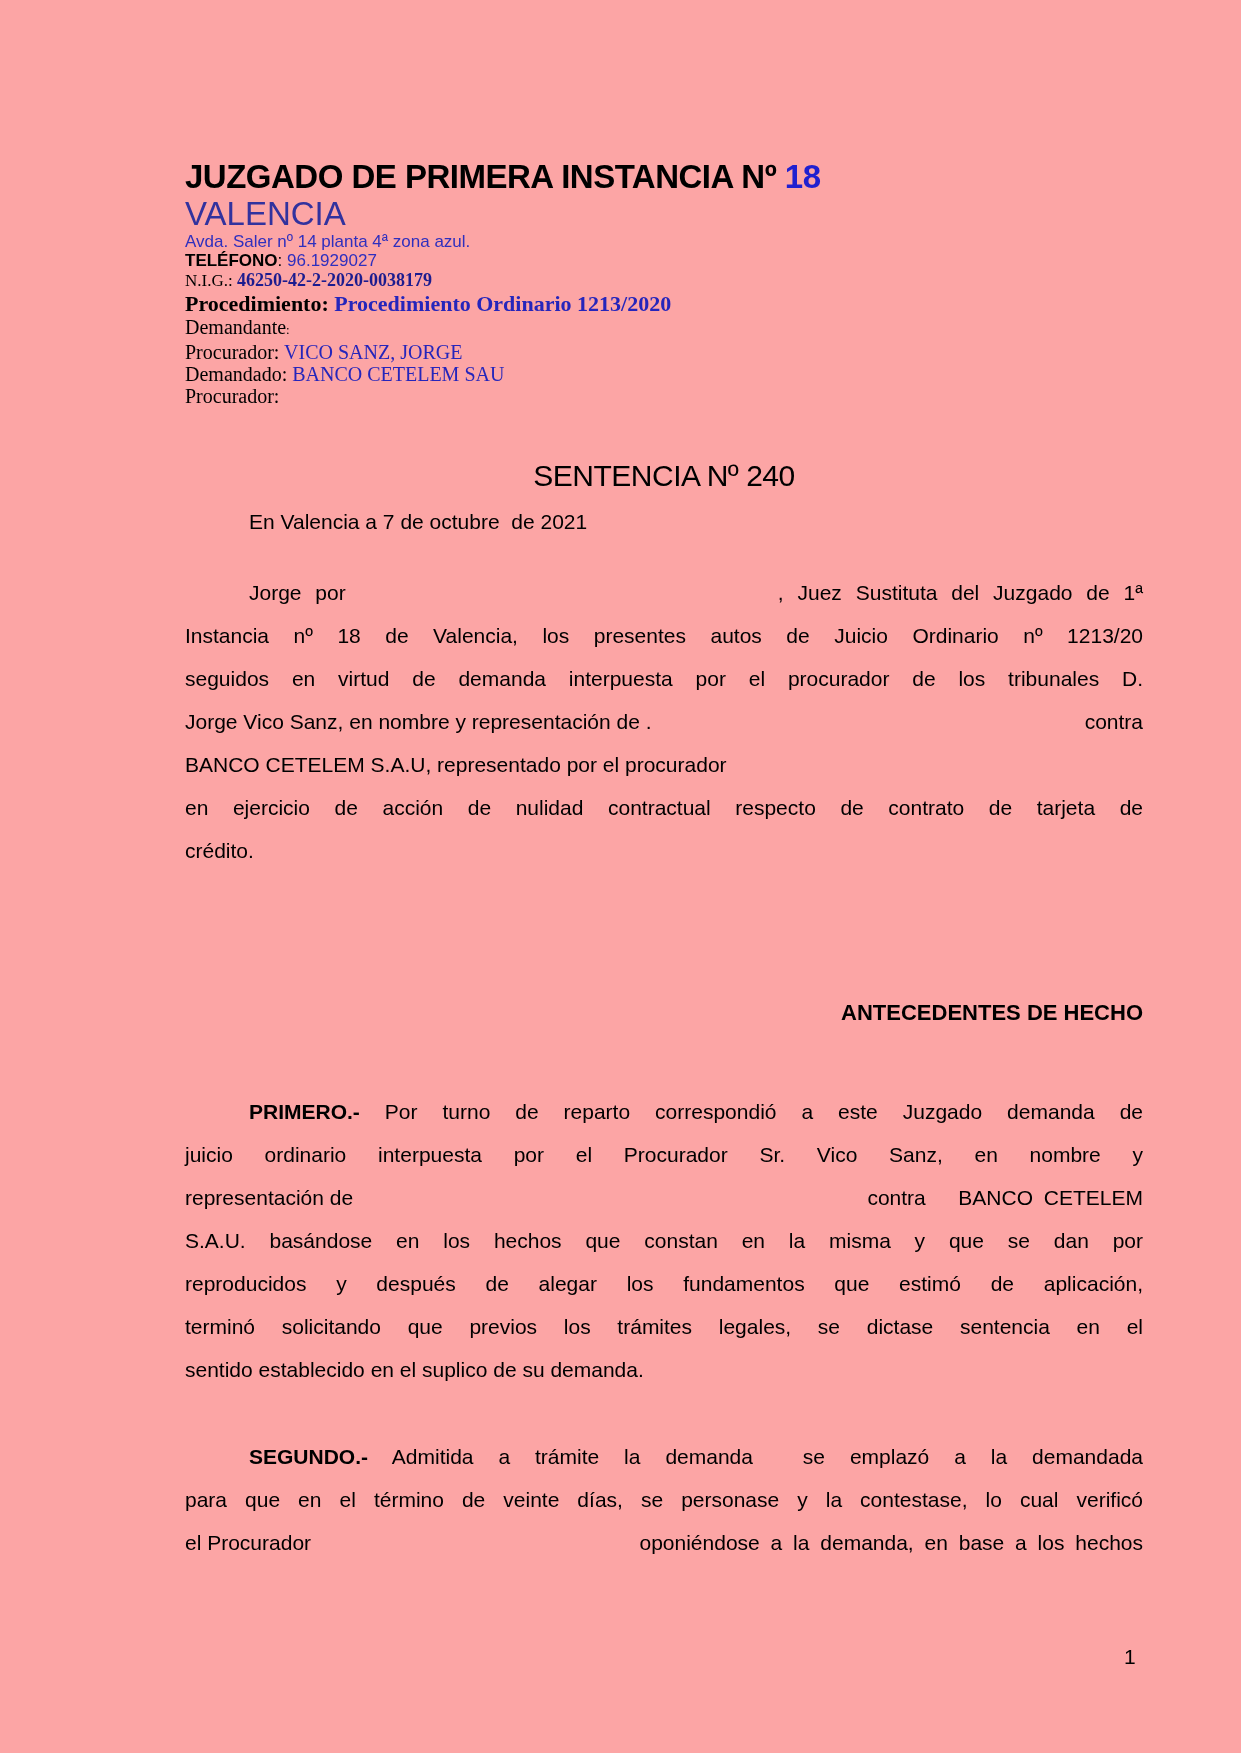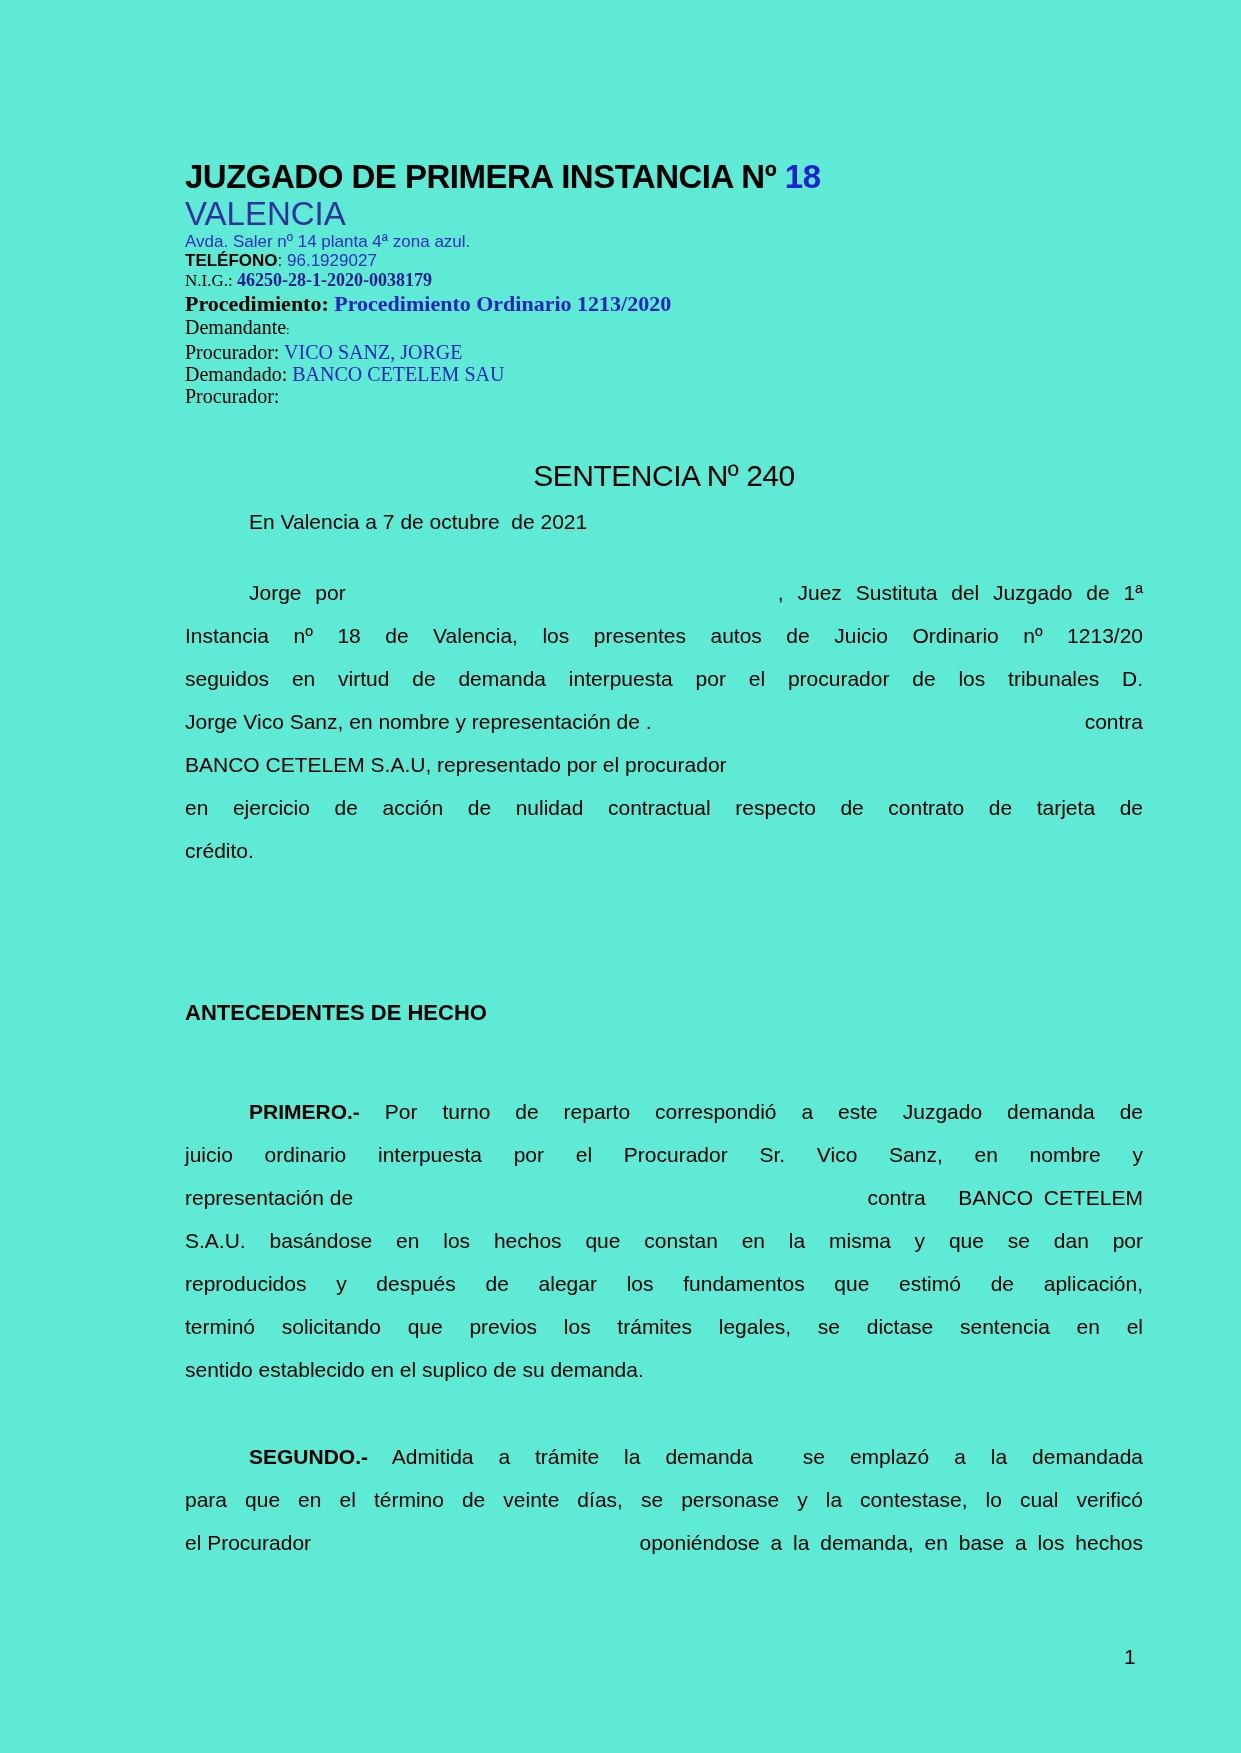--- a/index.html
+++ b/index.html
@@ -1,19 +1,19 @@
 <!DOCTYPE html>
 <html><head>
 <meta charset="utf-8">
 <style>
   html,body{margin:0;padding:0;background:#ffffff;}
   .page{
     position:relative;
     width:1241px;height:1753px;
-    background:#5eead4;
+    background:#fca5a5;
     font-family:"Liberation Sans",sans-serif;
     color:#000;
     overflow:hidden;
   }
   .content{position:absolute;left:185px;top:158px;width:958px;}
 
   
   .court-title{font-size:33px;line-height:37px;font-weight:bold;letter-spacing:-.5px;white-space:nowrap;}
   .court-title .accent{color:#2020d0;}
   .court-city{font-size:33px;line-height:36px;color:#32329e;margin-top:1px;}
@@ -24,21 +24,21 @@
   .hdr-nig{font-family:"Liberation Serif",serif;font-size:17px;line-height:20px;color:#000;}
   .hdr-nig .val{font-weight:bold;color:#1c1c8f;font-size:18px;}
   .hdr-proc{font-family:"Liberation Serif",serif;font-size:22px;line-height:25px;font-weight:bold;color:#000;}
   .hdr-proc .val{color:#2525bb;}
   .hdr-party{font-family:"Liberation Serif",serif;font-size:20px;line-height:22px;color:#000;}
   .hdr-party .val{color:#2525bb;margin-top:40px;}
   .mini-colon{font-size:13px;}
 
   
   .doc-title{margin-top:52px;text-align:center;font-size:30px;font-weight:normal;letter-spacing:-.5px;}
-  .section-heading{margin-top:128px;text-align:left;font-size:22px;font-weight:bold;}
+  .section-heading{margin-top:128px;text-align:right;font-size:22px;font-weight:bold;}
 
   
   .dateline{margin-top:16px;font-size:21px;line-height:26px;text-indent:64px;}
   .para{font-size:21px;}
   .para .line{height:43px;line-height:43px;}
   .v-start{margin-top:36px;}
   .p-start{margin-top:64px;}
   .s-start{margin-top:44px;}
   .just{text-align:justify;text-align-last:justify;}
   .fi{text-indent:64px;}
@@ -56,21 +56,21 @@
 <body>
 
 <div class="page">
   <div class="content">
 
     <header>
       <div class="court-title"><span>JUZGADO DE PRIMERA INSTANCIA Nº</span> <span class="accent">18</span></div>
       <div class="court-city">VALENCIA</div>
       <div class="hdr-addr">Avda. Saler nº 14 planta 4ª zona azul.</div>
       <div class="hdr-phone"><span class="lbl">TELÉFONO</span><span class="colon">:</span> <span>96.1929027</span></div>
-      <div class="hdr-nig"><span>N.I.G.:</span> <span class="val">46250-28-1-2020-0038179</span></div>
+      <div class="hdr-nig"><span>N.I.G.:</span> <span class="val">46250-42-2-2020-0038179</span></div>
       <div class="hdr-proc"><span>Procedimiento:</span> <span class="val">Procedimiento Ordinario 1213/2020</span></div>
       <div class="hdr-party"><span>Demandante</span><span class="mini-colon">:</span></div>
       <div class="hdr-party"><span>Procurador:</span> <span class="val">VICO SANZ, JORGE</span></div>
       <div class="hdr-party"><span>Demandado:</span> <span class="val">BANCO CETELEM SAU</span></div>
       <div class="hdr-party"><span>Procurador:</span></div>
     </header>
 
     <div class="doc-title">SENTENCIA Nº 240</div>
 
     <div class="dateline">En Valencia a 7 de octubre&nbsp; de 2021</div>

